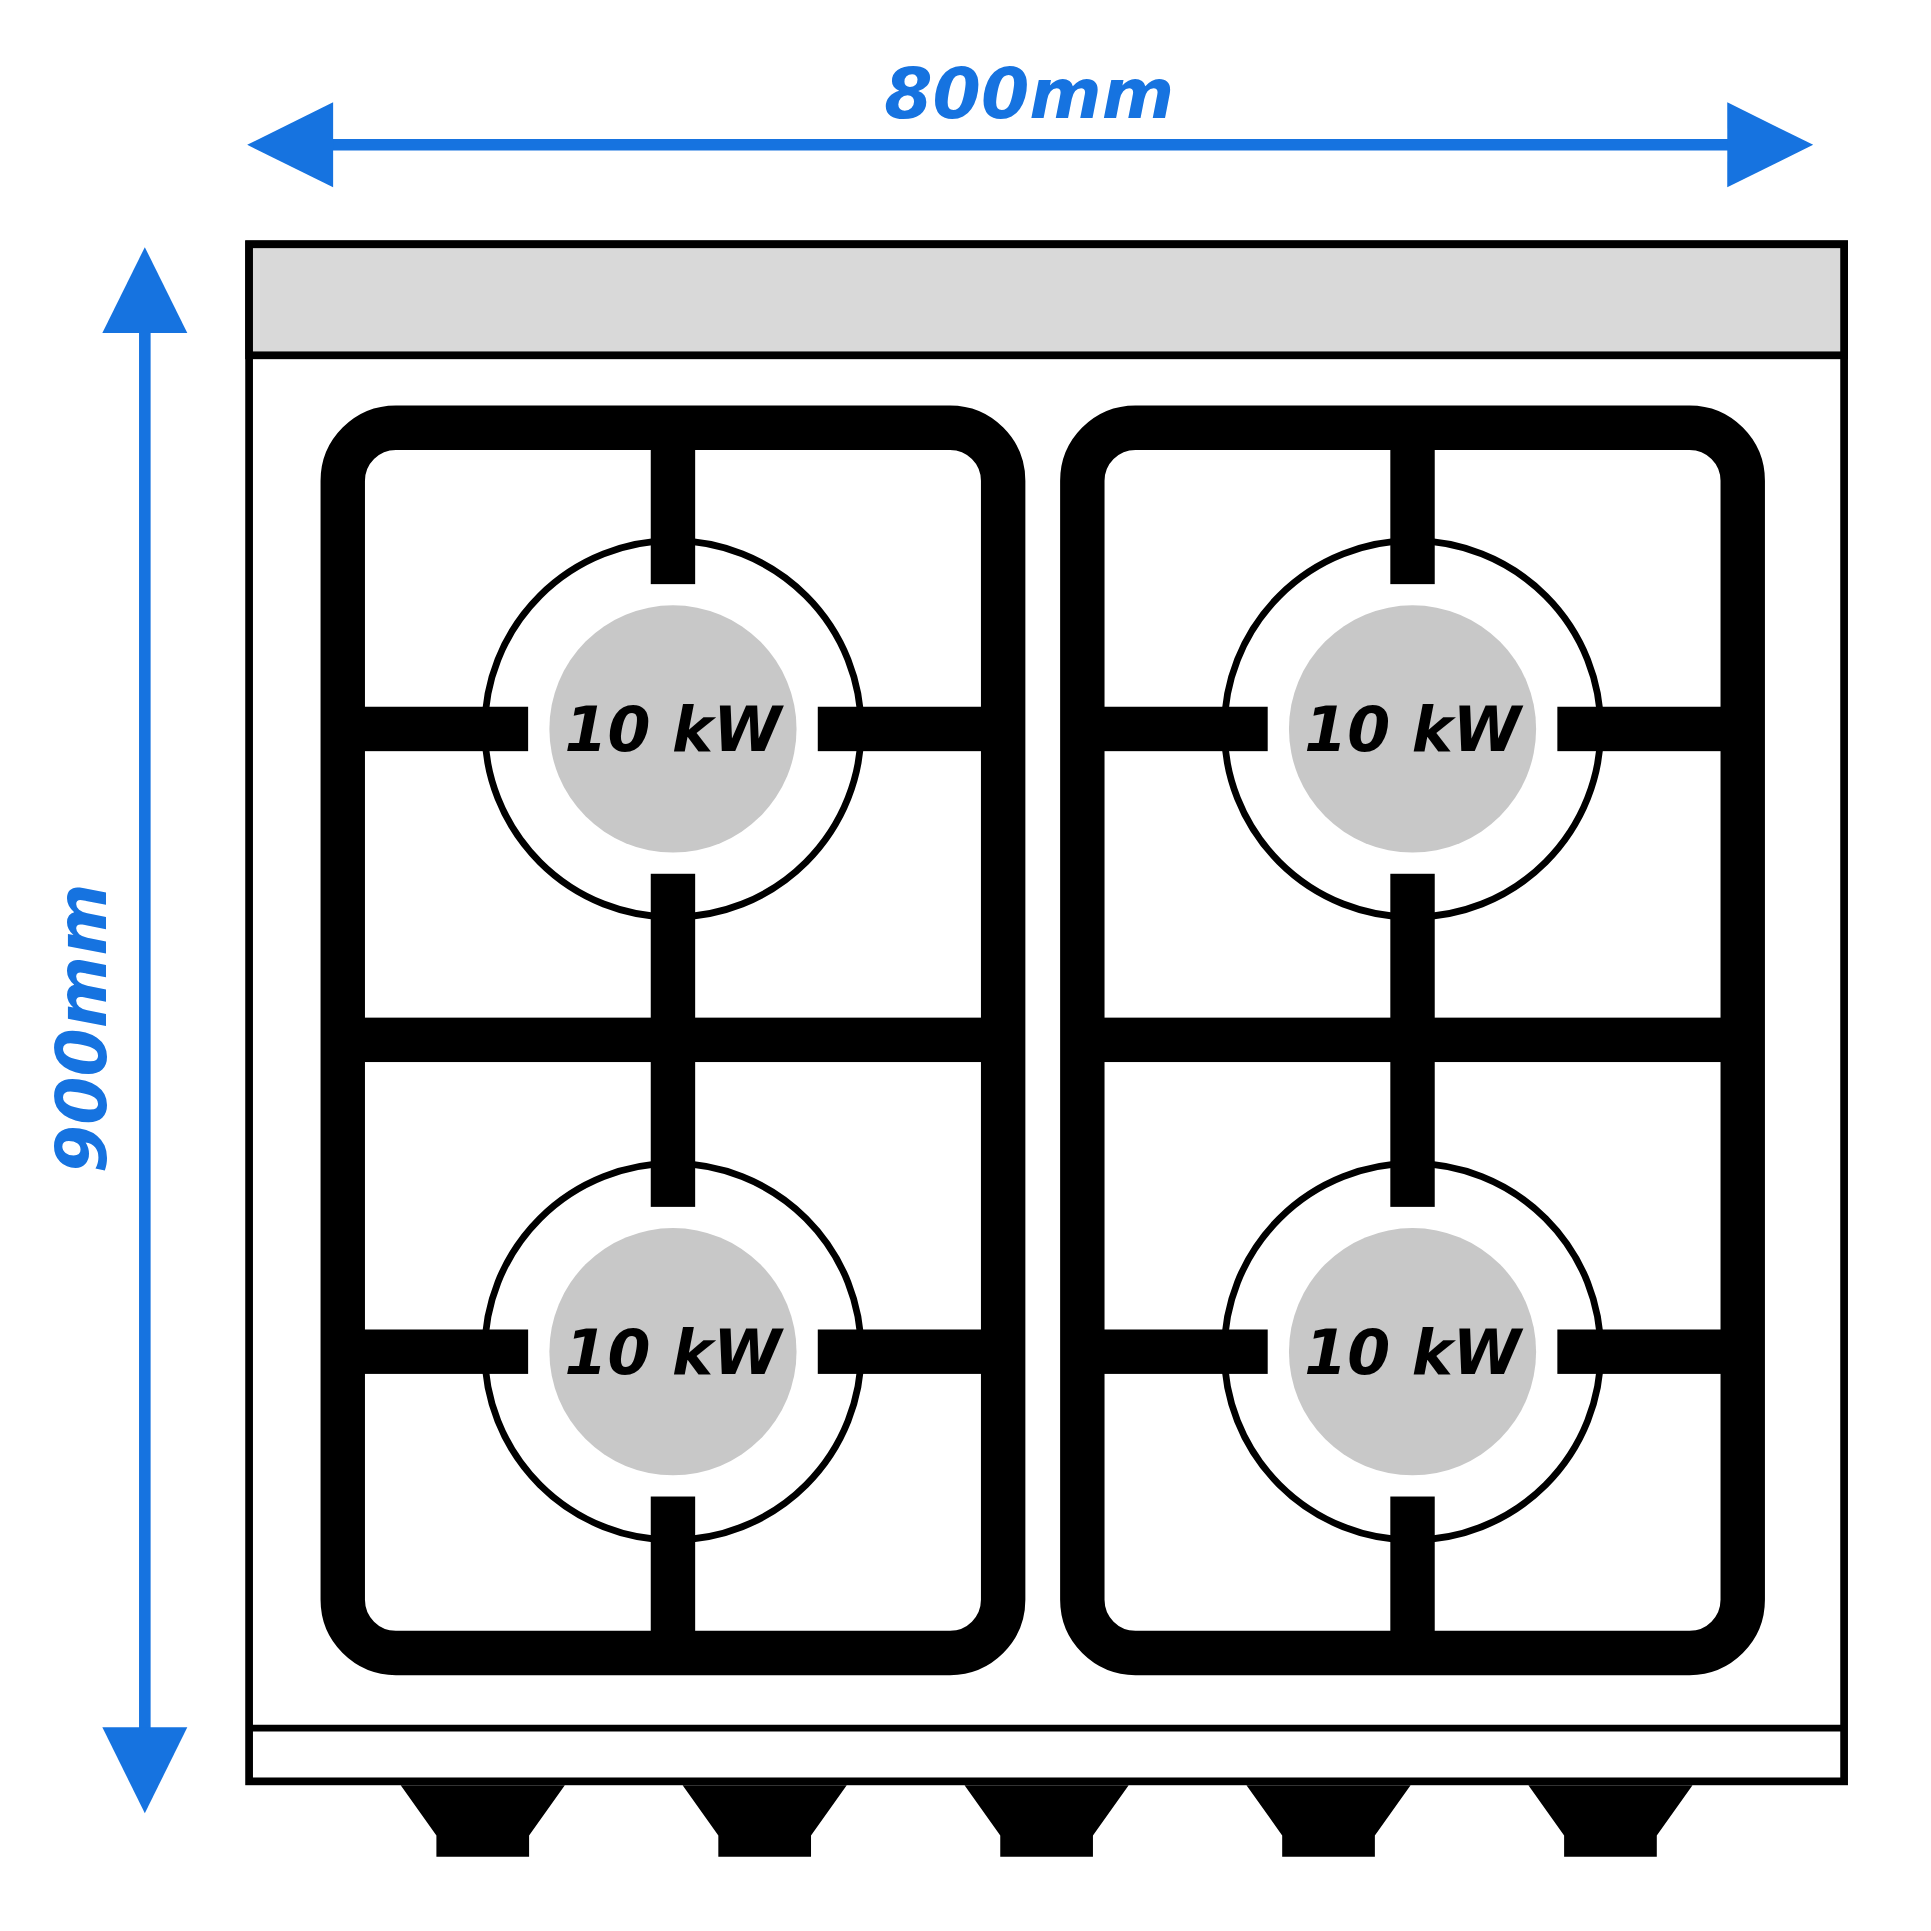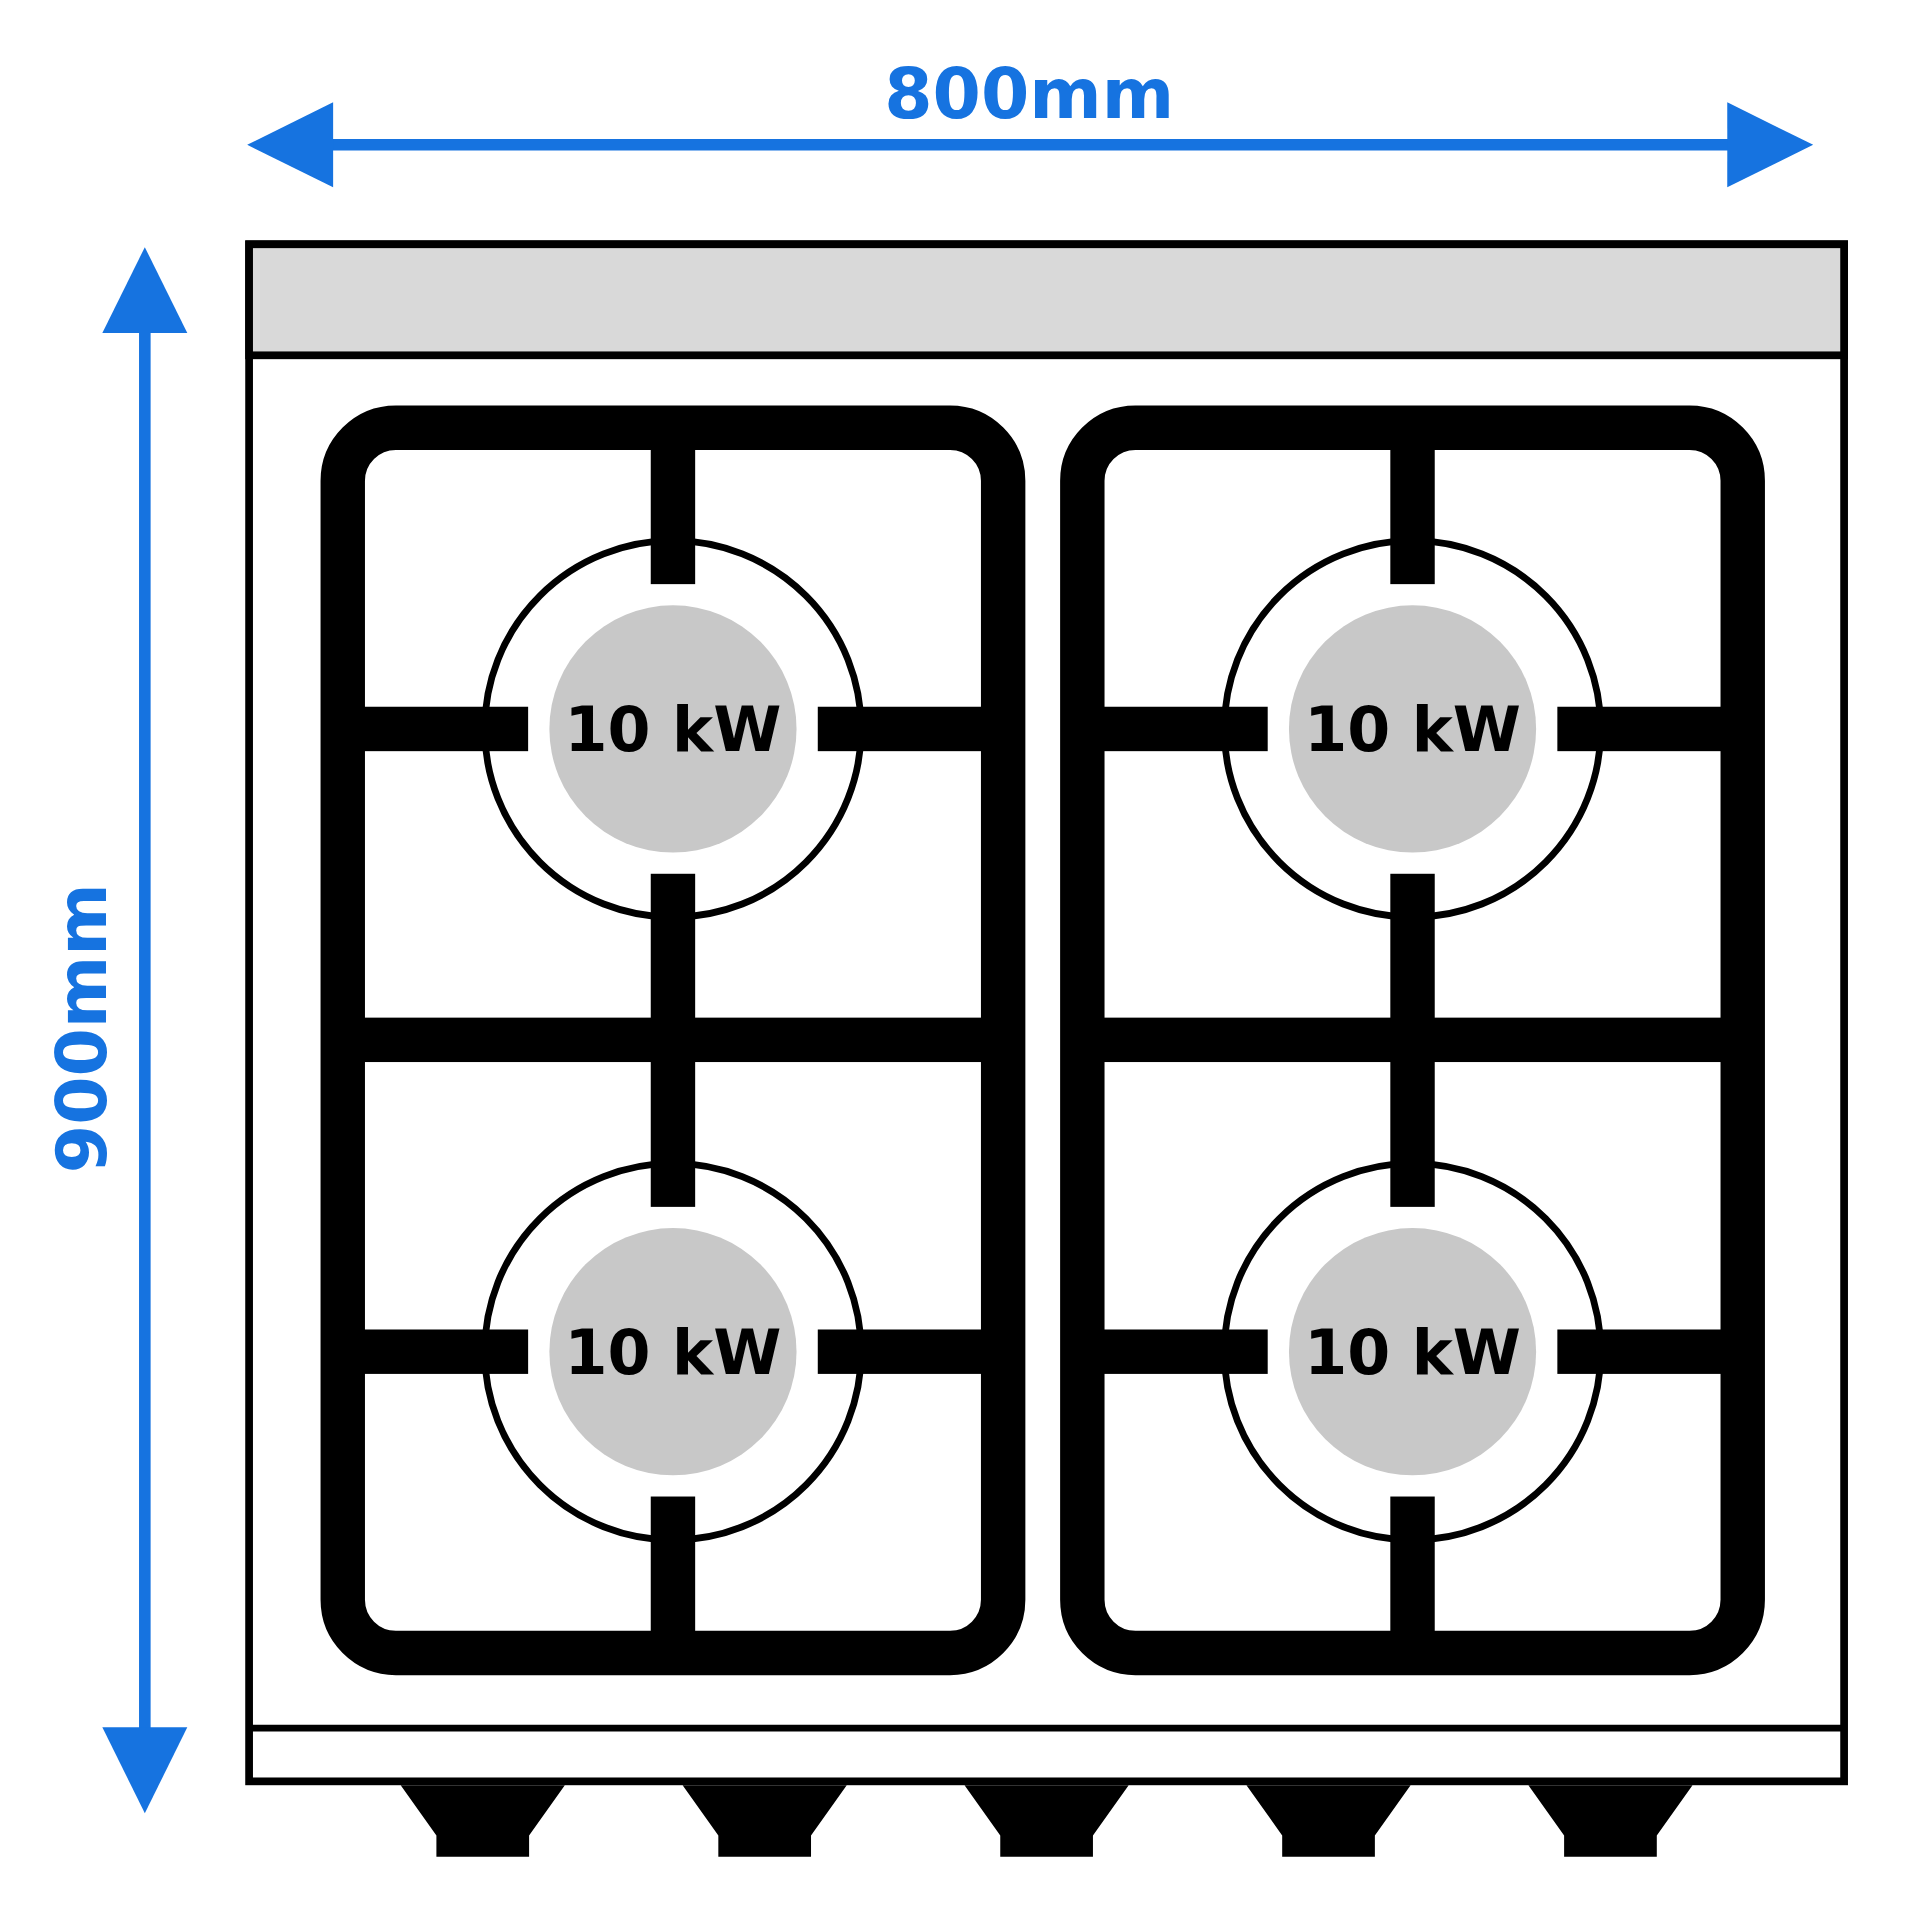--- a/index.html
+++ b/index.html
@@ -9,20 +9,21 @@
     width: 1931px;
     height: 1931px;
     font-family: "DejaVu Sans", "Liberation Sans", sans-serif;
   }
   .stage {
     position: relative;
     width: 1931px;
     height: 1931px;
     background: #ffffff;
     overflow: hidden;
+    font-style: italic;
   }
   svg { display: block; }
   .dim-label {
     font-family: "DejaVu Sans", "Liberation Sans", sans-serif;
     font-weight: 700;
     font-size: 72px;
   }
   .power-label {
     font-family: "DejaVu Sans", "Liberation Sans", sans-serif;
     font-weight: 700;

